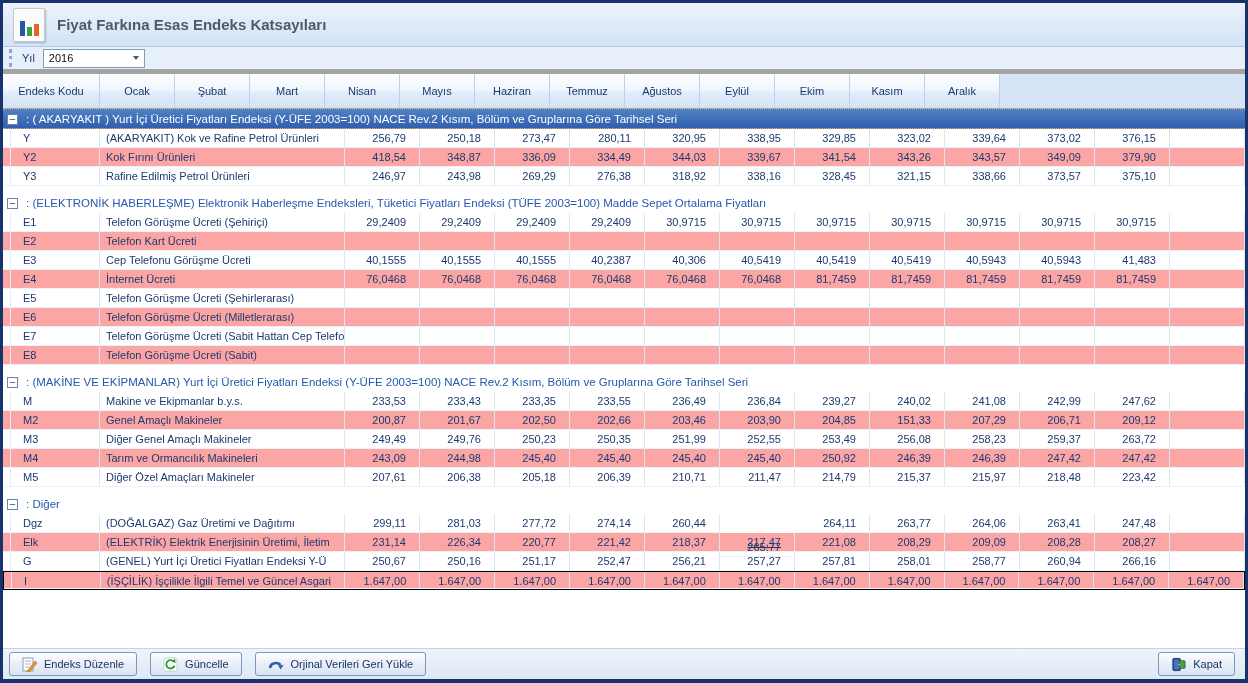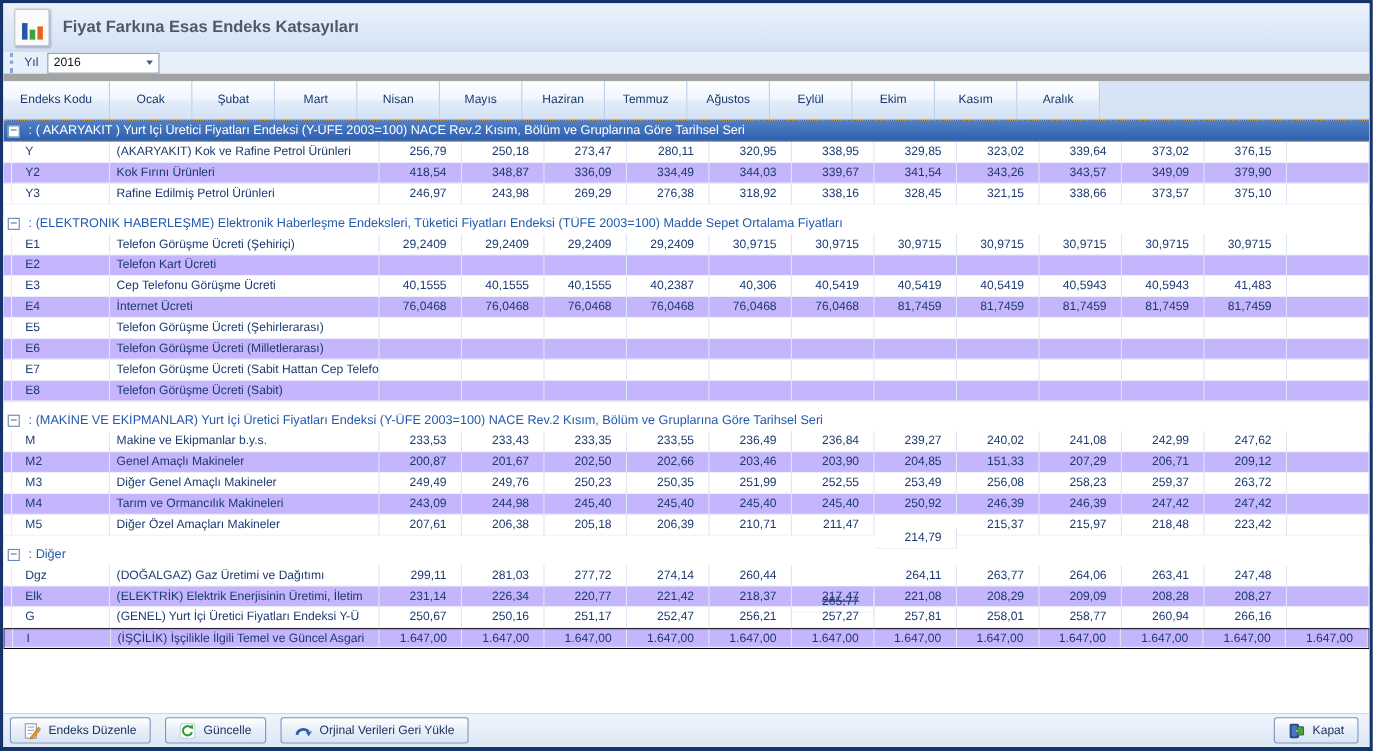--- a/index.html
+++ b/index.html
@@ -24,21 +24,21 @@
   .app-header{height:44px;flex:0 0 44px;background:linear-gradient(#ecf3fc,#d3e2f4);
     border-bottom:1px solid #b2c8e4;display:flex;align-items:center;padding:0 10px;gap:12px;}
   .app-icon{width:32px;height:34px;background:#fbfbfb;border:1px solid #c8c8c8;border-radius:2px;
     box-shadow:1px 1px 2px rgba(60,80,120,.35);display:flex;align-items:flex-end;justify-content:center;gap:2px;padding-bottom:5px;}
   .bar{width:5px;}
   .bar-blue{height:15px;background:#2a55a8;}
   .bar-green{height:9px;background:#3aa33a;}
   .bar-orange{height:12px;background:#e8641c;}
   .page-title{font-size:15px;font-weight:bold;color:#4d5a68;}
   
-  .toolbar{height:27px;flex:0 0 27px;background:#e7effa;border-bottom:7px solid #a3a3a3;
+  .toolbar{height:27px;flex:0 0 27px;background:#e7effa;border-bottom:5px solid #a3a3a3;
     display:flex;align-items:center;padding-left:6px;gap:6px;}
   .drag-dots{width:3px;height:18px;border-left:3px dotted #8aa6cc;}
   .year-label{font-size:11px;color:#1c3a6e;padding:0 2px 0 4px;}
   .combo{width:102px;height:19px;background:#fff;border:1px solid #7f9db9;display:flex;align-items:center;}
   .combo-value{flex:1;font-size:11px;color:#111;padding-left:5px;}
   .combo-arrow{width:15px;display:flex;align-items:center;justify-content:center;}
   .combo-arrow i{width:0;height:0;border-left:3px solid transparent;border-right:3px solid transparent;border-top:4px solid #4a5a70;}
   
   .grid-header{height:35px;flex:0 0 35px;display:flex;border-bottom:1px solid #8fabd0;background:#d6e4f5;}
   .hcell{height:100%;display:flex;align-items:center;justify-content:center;
@@ -47,21 +47,21 @@
   .grid-body{flex:1 1 auto;background:#fff;overflow:hidden;position:relative;}
   .group-row{height:20px;display:flex;align-items:center;background:#fff;}
   .group-row + .group-row, .data-row + .group-row{margin-top:7px;}
   .group-row .expander{width:11px;height:11px;flex:0 0 11px;border:1px solid #6a86ac;background:#fff;
     color:#2a5080;font-size:11px;line-height:8px;text-align:center;margin:0 8px 0 4px;cursor:default;}
   .group-row .glabel{font-size:11.5px;color:#2459ae;white-space:nowrap;overflow:hidden;}
   .group-row.selected{background:linear-gradient(#4f80c4,#2f5fae);
     border-top:1px dotted #dda04e;border-bottom:1px dotted #dda04e;}
   .group-row.selected .glabel{color:#fff;}
   .data-row{height:19px;display:flex;background:#fff;}
-  .data-row.alt{background:#c4b5fd;}
+  .data-row.alt{background:#fca5a5;}
   .data-row.focused{border:1px solid #000;}
   .cell{height:100%;border-right:1px solid #dce6f3;font-size:11px;color:#1c3a70;
     line-height:18px;white-space:nowrap;overflow:hidden;border-bottom:1px solid #edf2f9;}
   .cell.indent{border-right-color:#e4ecf6;}
   .cell.code{padding-left:12px;}
   .cell.desc{padding-left:6px;}
   .cell.num{text-align:right;padding-right:13px;}
   
   .footer{height:31px;flex:0 0 31px;background:linear-gradient(#eff4fc,#dde8f4);
     border-top:1px solid #c2d2e8;display:flex;align-items:center;padding:0 6px;gap:13px;}
@@ -384,21 +384,21 @@
       <div class="data-row">
         <div class="cell indent" style="width: 8px;"></div>
         <div class="cell code" style="width: 89px;">M5</div>
         <div class="cell desc" style="width: 245px;">Diğer Özel Amaçları Makineler</div>
         <div class="cell num" style="width: 75px;">207,61</div>
         <div class="cell num" style="width: 75px;">206,38</div>
         <div class="cell num" style="width: 75px;">205,18</div>
         <div class="cell num" style="width: 75px;">206,39</div>
         <div class="cell num" style="width: 75px;">210,71</div>
         <div class="cell num" style="width: 75px;">211,47</div>
-        <div class="cell num" style="width: 75px; margin-top: 12px;">214,79</div>
+        <div class="cell num" style="width: 75px;">214,79</div>
         <div class="cell num" style="width: 75px;">215,37</div>
         <div class="cell num" style="width: 75px;">215,97</div>
         <div class="cell num" style="width: 75px;">218,48</div>
         <div class="cell num" style="width: 75px;">223,42</div>
         <div class="cell num" style="width: 75px;"></div>
       </div>
       <div class="group-row">
         <span class="expander">−</span>
         <span class="glabel">: Diğer</span>
       </div>

